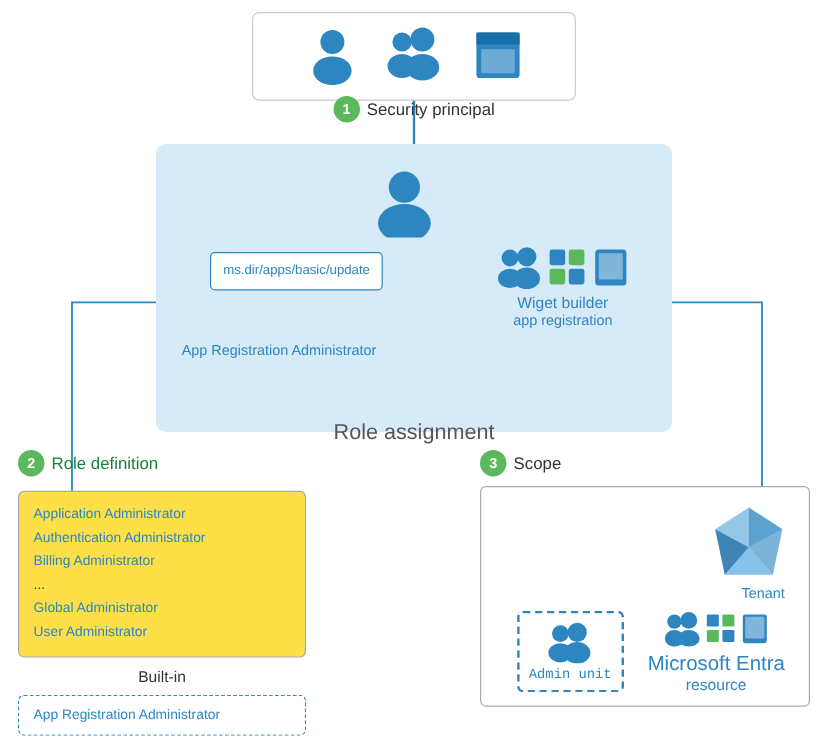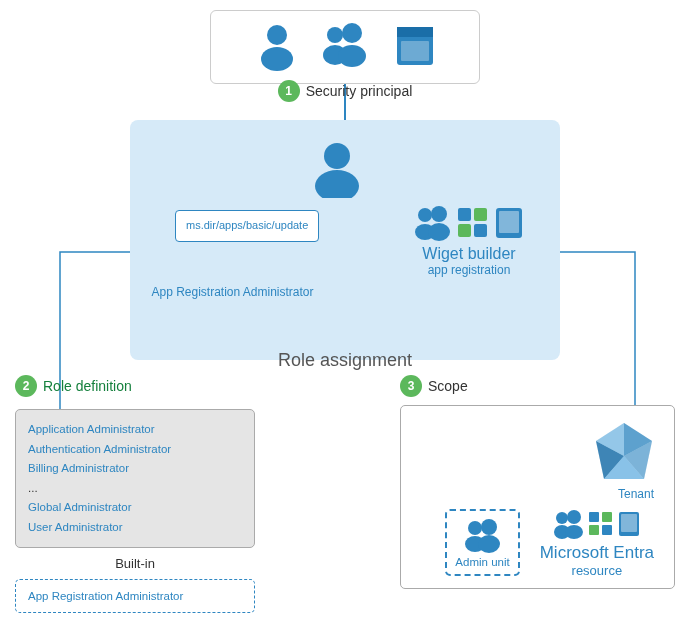--- a/index.html
+++ b/index.html
@@ -138,21 +138,21 @@
     }
 
     .role-def-title {
       font-size: 14px;
       color: #15803d;
     }
 
     .inner-box {
       border: 1.5px solid #aaa;
       border-radius: 5px;
-      background: #e5e5e5;
+      background: #fde047;
       padding: 10px 12px;
       margin-bottom: 8px;
       margin-top: 12px;
     }
 
     .inner-box .role-item {
       font-size: 11.5px;
       color: #2e86c1;
       line-height: 1.7;
       cursor: pointer;
@@ -276,20 +276,21 @@
 
     
     .admin-unit-box {
       border: 2px dashed #2e86c1;
       border-radius: 5px;
       padding: 6px 8px;
       display: flex;
       flex-direction: column;
       align-items: center;
       gap: 3px;
+      font-family: Liberation Mono, monospace;
     }
   </style>
 </head>
 <body>
 
 <div class="diagram">
 
   <svg class="connectors-svg">
 
     <defs>
@@ -374,21 +375,21 @@
         <rect x="1" y="17" width="13" height="13" rx="2" fill="#5cb85c"></rect>
         <rect x="17" y="17" width="13" height="13" rx="2" fill="#2e86c1"></rect>
       </svg>
 
       <svg width="28" height="32" viewBox="0 0 28 32">
         <rect x="1" y="1" width="26" height="30" rx="3" fill="#2e86c1"></rect>
         <rect x="4" y="4" width="20" height="22" rx="1" fill="white" opacity="0.4"></rect>
       </svg>
     </div>
     <div class="widget-builder-label">
-      <span style="color:#2e86c1;font-size:16px;">Wiget builder</span><br>
+      <span style="color:#2e86c1;font-size:13px;">Wiget builder</span><br>
       <span style="color:#2e86c1;font-size:12px;">app registration</span>
     </div>
   </div>
 
   <div class="role-assignment-label">
     <span>Role assignment</span>
   </div>
 
   <div class="role-def-section">
     <div class="role-def-header">

